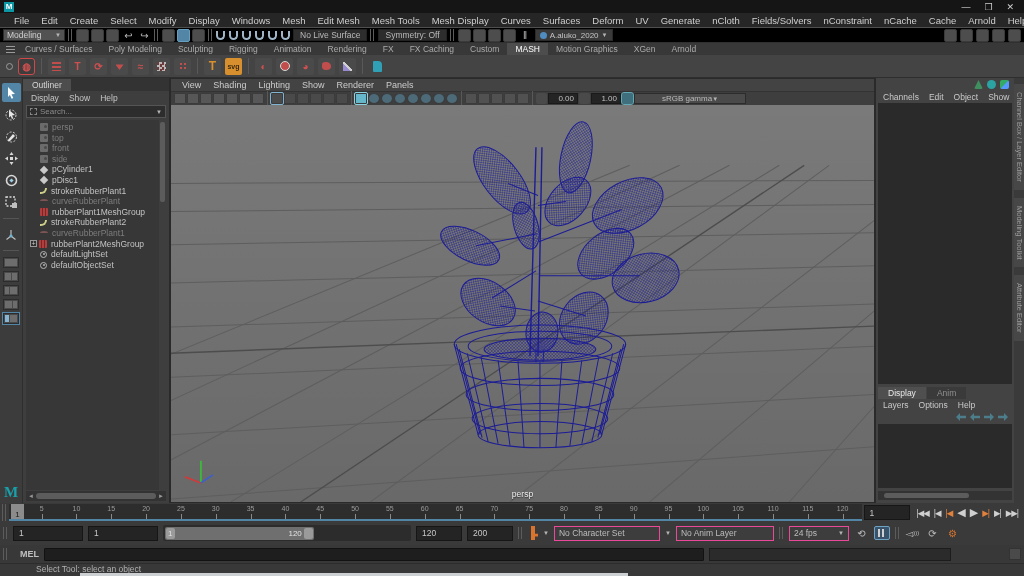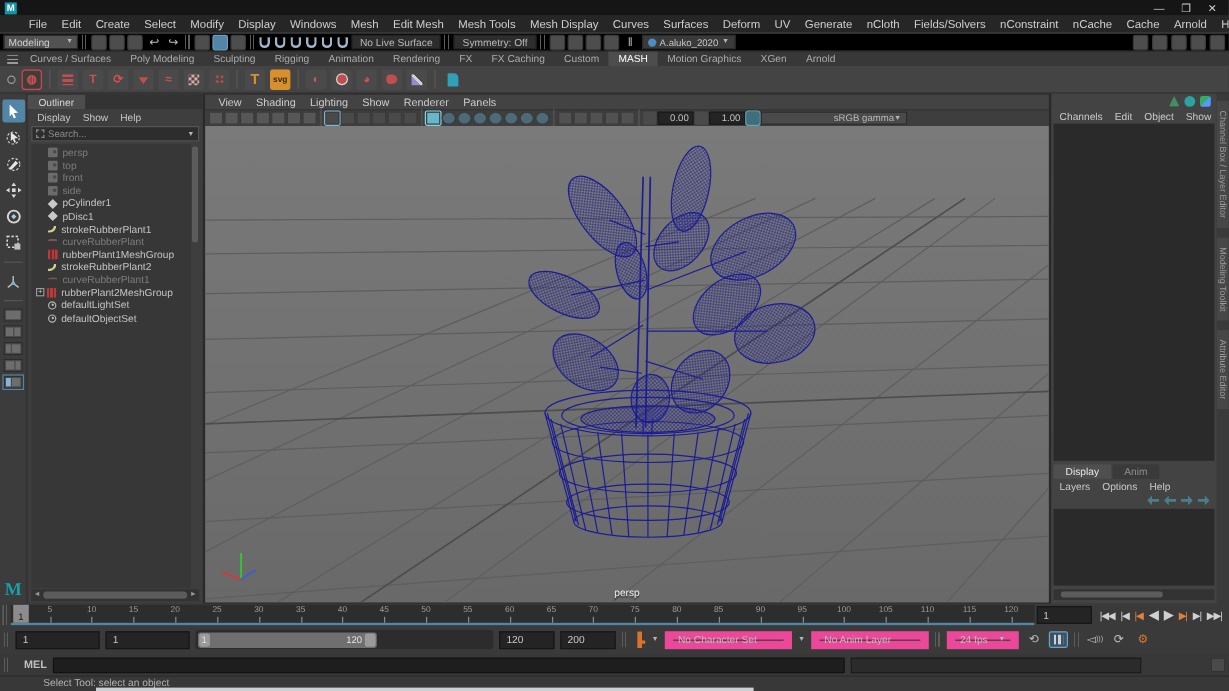--- a/index.html
+++ b/index.html
@@ -6,21 +6,21 @@
   html,body{width:1024px;height:576px;overflow:hidden}
   body{font-family:"Liberation Sans",sans-serif;background:#3a3a3a;color:#c8c8c8;font-size:10px;position:relative}
 
   
   .titlebar{height:13px;background:#151515;display:flex;align-items:center;gap:4px;padding:0 4px;font-size:9px;color:#c2c2c2}
   .maya-badge{width:10px;height:10px;background:#0d98a6;color:#fff;font-size:8px;font-weight:bold;line-height:10px;text-align:center;flex:none}
   .titlebar .title{white-space:nowrap;overflow:hidden}
   .wincontrols{margin-left:auto;display:flex;gap:14px;padding-right:6px;color:#cfcfcf;font-size:9px}
 
   
-  .menubar{height:14px;background:#262626;display:flex;align-items:center;padding-left:18px;font-size:9.5px}
+  .menubar{height:14px;background:#262626;display:flex;align-items:center;padding-left:8px;font-size:9.5px}
   .menubar .mitem{padding:0 6px;color:#cfcfcf;white-space:nowrap}
 
   
   .statusline{height:16px;background:#000000;border-top:1px solid #4f4f4f;border-bottom:1px solid #303030;display:flex;align-items:center;gap:3px;padding:0 3px}
   .grip{width:5px;height:12px;background:repeating-linear-gradient(90deg,#5c5c5c 0 1px,transparent 1px 3px);flex:none}
   .sl-drop{width:62px;height:12px;background:#525252;border:1px solid #2c2c2c;display:flex;align-items:center;justify-content:space-between;font-size:8.5px;color:#cfcfcf;padding:0 3px}
   .arrow{font-size:6px;color:#b5b5b5}
   .sicn{width:13px;height:13px;background:#4d4d4d;border:1px solid #3a3a3a;border-radius:2px;display:flex;align-items:center;justify-content:center;color:#bdbdbd;font-size:9px;flex:none}
   .sicn.active{background:#5285a6;border-color:#65a0c0}
   .sicn.glyph{background:none;border:none;font-size:10px}
@@ -93,21 +93,21 @@
   .vp-icons{height:14px;background:#3e3e3e;border-top:1px solid #333;display:flex;align-items:center;gap:1px;padding:0 3px}
   .ricn{width:12px;height:11px;background:#575757;border:1px solid #3b3b3b;border-radius:1px;flex:none}
   .g-b .ricn{background:#4a4a4a}
   .g-b .ricn:first-child{outline:1px solid #7fb3cf}
   .g-c .ricn{background:#4d6a78;border-radius:50%}
   .g-c .ricn:first-child{background:#66b7c9;outline:1px solid #8ad2e0;border-radius:1px}
   .g-d .ricn{background:#515151}
   .vnum{width:30px;height:11px;background:#242424;border:1px solid #1a1a1a;color:#c0c0c0;font-size:8px;display:flex;align-items:center;justify-content:flex-end;padding:0 3px;flex:none}
   .vlabel-icn{width:11px;height:11px;background:#4a4a4a;border-radius:2px;flex:none}
   .vlabel-icn.t{background:#3f6f7d;outline:1px solid #63a8b5}
-  .vdrop{width:122px;height:11px;background:#4a4a4a;border:1px solid #2c2c2c;display:flex;align-items:center;justify-content:flex-end;padding:0 4px;font-size:8px;color:#b9b9b9;flex:none}
+  .vdrop{width:112px;height:11px;background:#4a4a4a;border:1px solid #2c2c2c;display:flex;align-items:center;justify-content:center;padding:0 4px;font-size:8px;color:#b9b9b9;flex:none}
   .vp-canvas{flex:1;position:relative;background:linear-gradient(#7a7a7a,#696969)}
   .vp-canvas svg{position:absolute;inset:0;width:100%;height:100%}
   .persp-label{position:absolute;bottom:3px;left:50%;transform:translateX(-50%);color:#ececec;font-size:8.5px;text-shadow:0 1px 1px #333}
 
   
   .rightpanel{width:139px;background:#434343;border-left:1px solid #2a2a2a;display:flex;flex-direction:column}
   .rp-topicons{height:12px;display:flex;justify-content:flex-end;align-items:center;gap:4px;padding:1px 5px 0 0}
   .tico{width:9px;height:9px;border-radius:2px;flex:none}
   .tico.a{background:#3f8f5f;clip-path:polygon(50% 0,100% 100%,0 100%)}
   .tico.b{background:#2ba3a3;border-radius:50%}
@@ -146,21 +146,21 @@
   
   .rangeslider{height:24px;background:#3a3a3a;display:flex;align-items:center;gap:5px;padding:0 3px}
   .rfield{height:15px;background:#242424;border:1px solid #161616;color:#c8c8c8;font-size:8.5px;display:flex;align-items:center;padding:0 5px}
   .rfield.w70{width:70px}.rfield.w46{width:46px}
   .range-track{width:248px;height:16px;background:#2c2c2c;border-radius:2px;position:relative}
   .range-bar{position:absolute;left:2px;top:1.5px;bottom:1.5px;width:60%;background:#6f6f6f;border-radius:2px;display:flex;align-items:center;justify-content:space-between;font-size:8px;color:#e2e2e2;padding:0 12px 0 3px}
   .range-bar::before,.range-bar::after{content:"";position:absolute;top:1px;bottom:1px;width:9px;background:#9a9a9a;border-radius:2px}
   .range-bar::before{left:1px}.range-bar::after{right:1px}
   .range-bar span{position:relative;z-index:1}
   .keyicon{width:10px;height:14px;background:#d8742e;clip-path:polygon(30% 0,70% 0,70% 55%,100% 55%,100% 75%,70% 75%,70% 100%,30% 100%)}
-  .rdrop{height:15px;background:#3d3d3d;border:7px solid #ec4899;display:flex;align-items:center;justify-content:space-between;font-size:8.5px;color:#bdbdbd;padding:0 4px}
+  .rdrop{height:15px;background:#3d3d3d;border:1px solid #ec4899;display:flex;align-items:center;justify-content:space-between;font-size:8.5px;color:#bdbdbd;padding:0 4px}
   .rdrop.cs{width:106px}.rdrop.al{width:98px}.rdrop.fps{width:60px}
   .ricon{width:15px;height:13px;display:flex;align-items:center;justify-content:center;color:#bdbdbd;font-size:10px;flex:none}
   .autokey{width:16px;height:14px;background:#39536a;border:1px solid #6fa3c4;border-radius:2px;display:flex;align-items:center;justify-content:center}
   .autokey i{width:8px;height:8px;background:repeating-linear-gradient(90deg,#d0d0d0 0 2px,transparent 2px 4px)}
 
   
   .melrow{height:18px;background:#383838;display:flex;align-items:center;gap:5px;padding:0 3px}
   .mel-label{width:26px;text-align:right;font-size:9px;color:#c0c0c0;font-weight:bold}
   .mel-input{flex:1;max-width:660px;height:13px;background:#1e1e1e;border:1px solid #121212;border-radius:1px}
   .mel-output{width:242px;height:13px;background:#2b2b2b;border:1px solid #1c1c1c}

